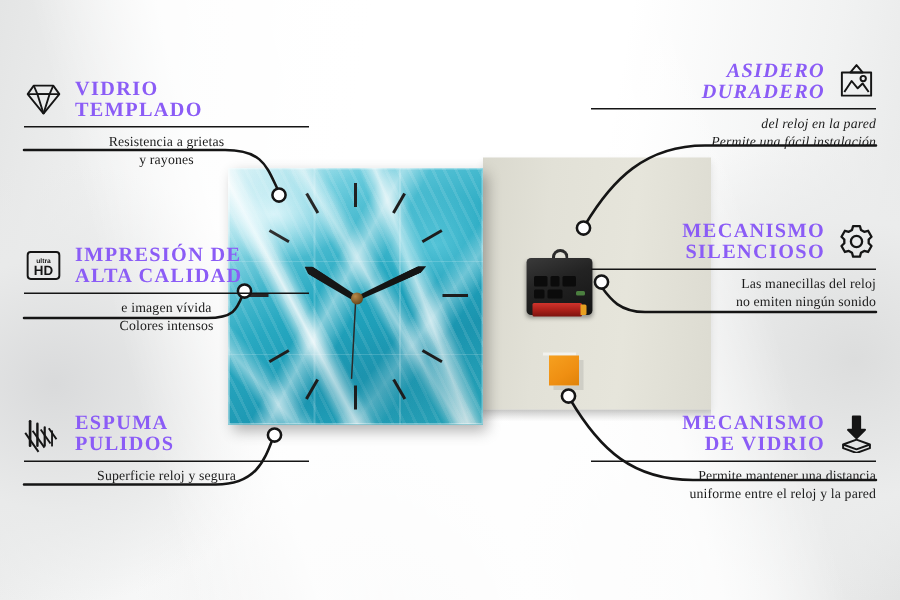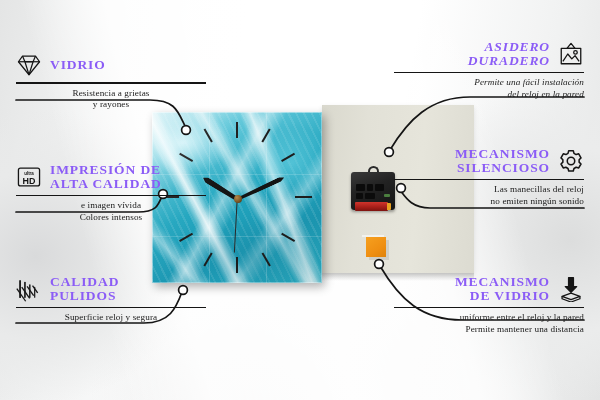--- a/index.html
+++ b/index.html
@@ -266,20 +266,21 @@
         <path d="M3 12 L16 28 L29 12 L24 5 H8 Z"></path>
             <path d="M3 12 H29"></path>
         <path d="M8 5 L11 12 L16 28"></path>
             <path d="M24 5 L21 12 L16 28"></path>
             <path d="M11 12 H21"></path>
       </g>
         </svg>
     </span>
     <span class="titles">
       <span class="t-line">VIDRIO</span>
+      <span class="t-line">TEMPLADO</span>
     </span>
   </div>
   <div class="rule"></div>
   <div class="desc">
     <div>Resistencia a grietas</div>
     <div>y rayones</div>
   </div>
 </div>
 
 <div class="feature left" id="f-impresion">
@@ -315,21 +316,21 @@
       </g>
       <g stroke="#151515" stroke-width="1.6" fill="none" transform="rotate(-35 16 16)">
         <path d="M4 7 L4 26"></path>
             <path d="M10 9 L10 26"></path>
             <path d="M16 12 L16 26"></path>
             <path d="M22 15 L22 26"></path>
       </g>
       </svg>
     </span>
     <span class="titles">
-      <span class="t-line">CALIDAD</span>
+      <span class="t-line">ESPUMA</span>
       <span class="t-line">PULIDOS</span>
     </span>
   </div>
   <div class="rule"></div>
   <div class="desc">
     <div>Superficie reloj y segura</div>
   </div>
 </div>
 
 <div class="feature right" id="f-asidero">
@@ -344,22 +345,22 @@
         <path d="M16 3 L11 9 H21 Z"></path>
         <rect x="4" y="9" width="24" height="19"></rect>
         <path d="M6 25 L12 16 L17 22 L21 18 L26 25"></path>
         <circle cx="21.5" cy="14" r="2.2"></circle>
       </g>
         </svg>
     </span>
   </div>
   <div class="rule"></div>
   <div class="desc">
+    <div>del reloj en la pared</div>
     <div>Permite una fácil instalación</div>
-    <div>del reloj en la pared</div>
   </div>
 </div>
 
 <div class="feature right" id="f-mecanismo">
   <div class="head">
     <span class="titles">
       <span class="t-line">MECANISMO</span>
       <span class="t-line">SILENCIOSO</span>
     </span>
     <span class="ficon">
@@ -389,16 +390,16 @@
           <g fill="none" stroke="#151515" stroke-width="1.6" stroke-linejoin="round">
         <path d="M13 2 h6 v11 h4 l-7 7 -7-7 h4 Z" fill="#151515"></path>
         <path d="M16 21 L27 25 L16 29 L5 25 Z"></path>
         <path d="M5 25 v3 L16 32 L27 28 v-3"></path>
       </g>
         </svg>
     </span>
   </div>
   <div class="rule"></div>
   <div class="desc">
+    <div>Permite mantener una distancia</div>
     <div>uniforme entre el reloj y la pared</div>
-    <div>Permite mantener una distancia</div>
   </div>
 </div>
 
 </body></html>

